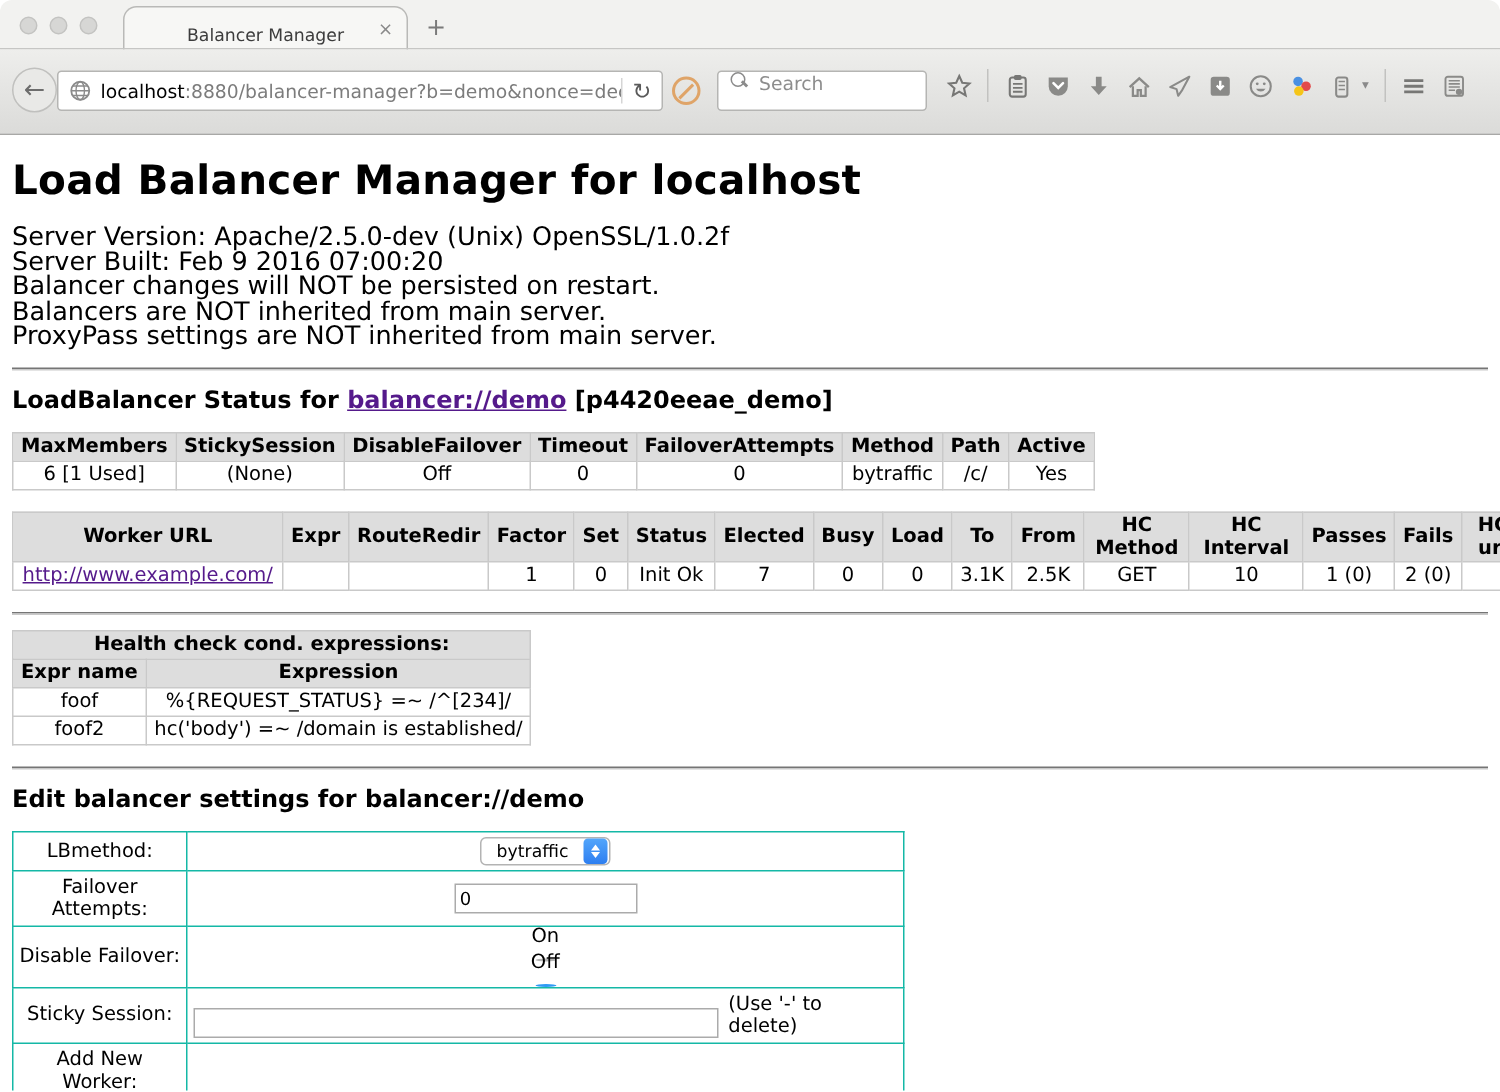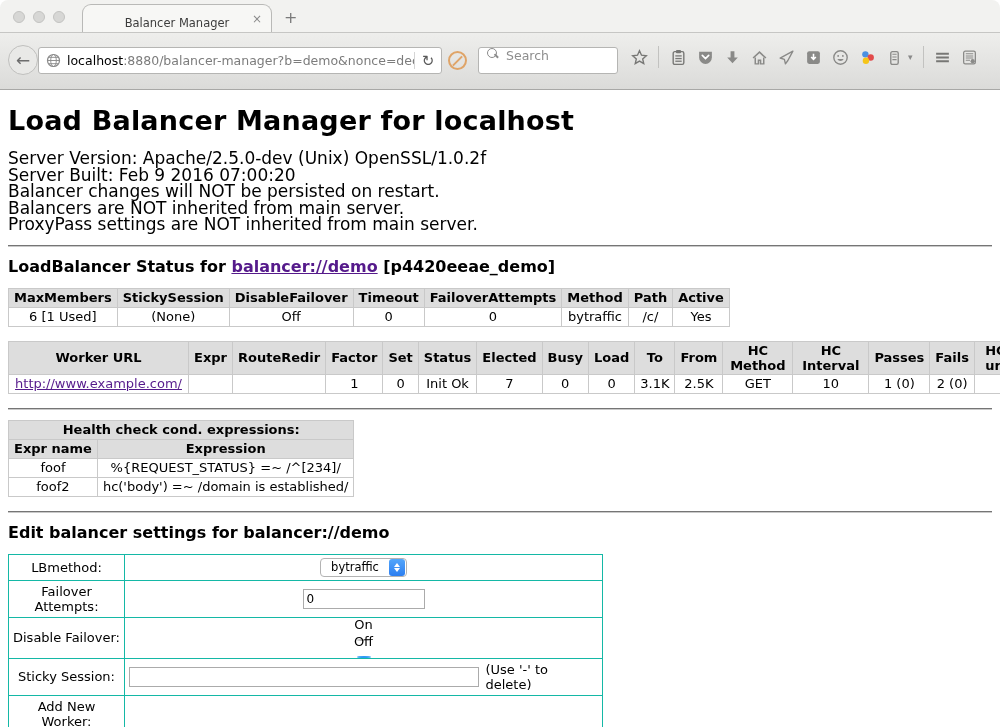--- a/index.html
+++ b/index.html
@@ -95,21 +95,21 @@
   .spinner { width:13px; height:14px; border:1px solid #9a9a9a; background:#f4f4f4; margin-right:1px;
              display:flex; flex-direction:column; align-items:center; justify-content:center; gap:1px; }
   .spinner i { width:0; height:0; border-left:2.5px solid transparent; border-right:2.5px solid transparent; }
   .sp-up { border-bottom:3px solid #666; }
   .sp-down { border-top:3px solid #666; }
   input.plain { height:20px; border:1px solid #ababab; font-size:12px; padding:0 3px; font-family:inherit; }
   .radio-line { display:flex; align-items:center; justify-content:center; gap:7px; height:17px; font-size:13px;flex-direction:column; }
   .radio { width:14px; height:14px; border-radius:50%; border:1px solid #b4b4b4; background:#fff; display:inline-block; }
   .radio.checked { background:#2f9bf5; border-color:#2f9bf5; position:relative; }
   .radio.checked::after { content:""; position:absolute; left:4.5px; top:4.5px; width:4px; height:4px; border-radius:50%; background:#fff; }
-  .sticky-row { display:flex; align-items:center; gap:7px; }
+  .sticky-row { display:flex; align-items:flex-end; gap:7px; }
 </style>
 </head>
 <body>
 
 <div class="window">
 
   <div class="titlebar">
     <div class="traffic">
       <span></span>
       <span></span>

